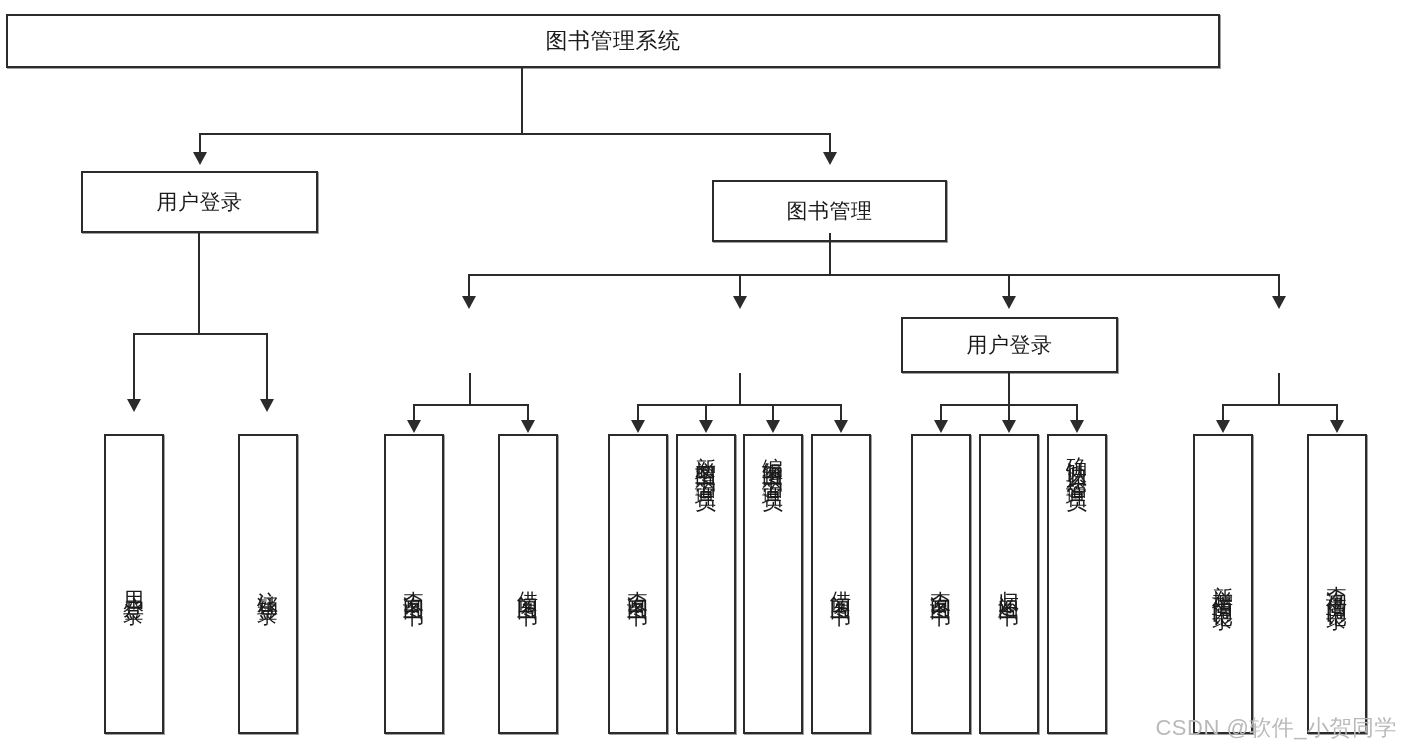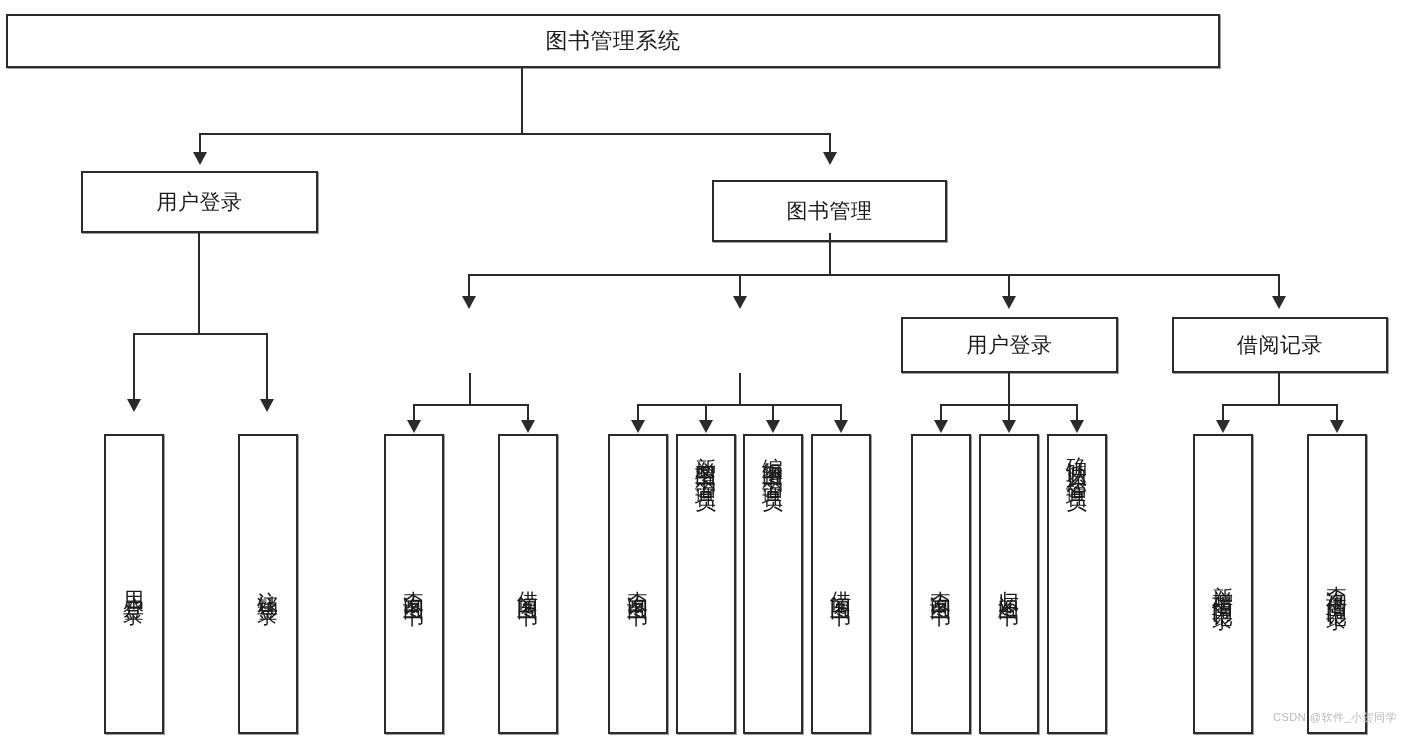--- a/index.html
+++ b/index.html
@@ -74,22 +74,22 @@
     height: 0;
     border-left: 7px solid transparent;
     border-right: 7px solid transparent;
     border-top: 13px solid #2b2b2b;
   }
 
   
   #watermark {
     position: absolute;
     right: 8px;
-    bottom: 22px;
-    font-size: 11px;
+    bottom: 4px;
+    font-size: 22px;
     color: #b9b9b9;
     letter-spacing: .5px;
     white-space: nowrap;
     user-select: none;
   }
 </style>
 </head>
 <body>
 
 <div id="canvas">
@@ -129,23 +129,20 @@
   <div class="vline" style="left:739px; top:274px; width:2px; height:24px;"></div>
   <div class="arrow" style="left:733px; top:296px;"></div>
   <div class="vline" style="left:1008px; top:274px; width:2px; height:24px;"></div>
   <div class="arrow" style="left:1002px; top:296px;"></div>
   <div class="vline" style="left:1278px; top:274px; width:2px; height:24px;"></div>
   <div class="arrow" style="left:1272px; top:296px;"></div>
 
   <div class="node h" style="left:901px; top:317px; width:217px; height:56px;">
     <span class="lbl">用户登录</span>
   </div>
-  <div class="node h" style="left:1172px; top:317px; width:216px; height:56px;">
-    <span class="lbl">借阅记录</span>
-  </div>
 
   <div class="vline" style="left:469px; top:373px; width:2px; height:32px;"></div>
   <div class="hline" style="left:413px; top:404px; width:116px; height:2px;"></div>
   <div class="vline" style="left:413px; top:404px; width:2px; height:18px;"></div>
   <div class="arrow" style="left:407px; top:420px;"></div>
   <div class="vline" style="left:527px; top:404px; width:2px; height:18px;"></div>
   <div class="arrow" style="left:521px; top:420px;"></div>
 
   <div class="vline" style="left:739px; top:373px; width:2px; height:32px;"></div>
   <div class="hline" style="left:637px; top:404px; width:205px; height:2px;"></div>

